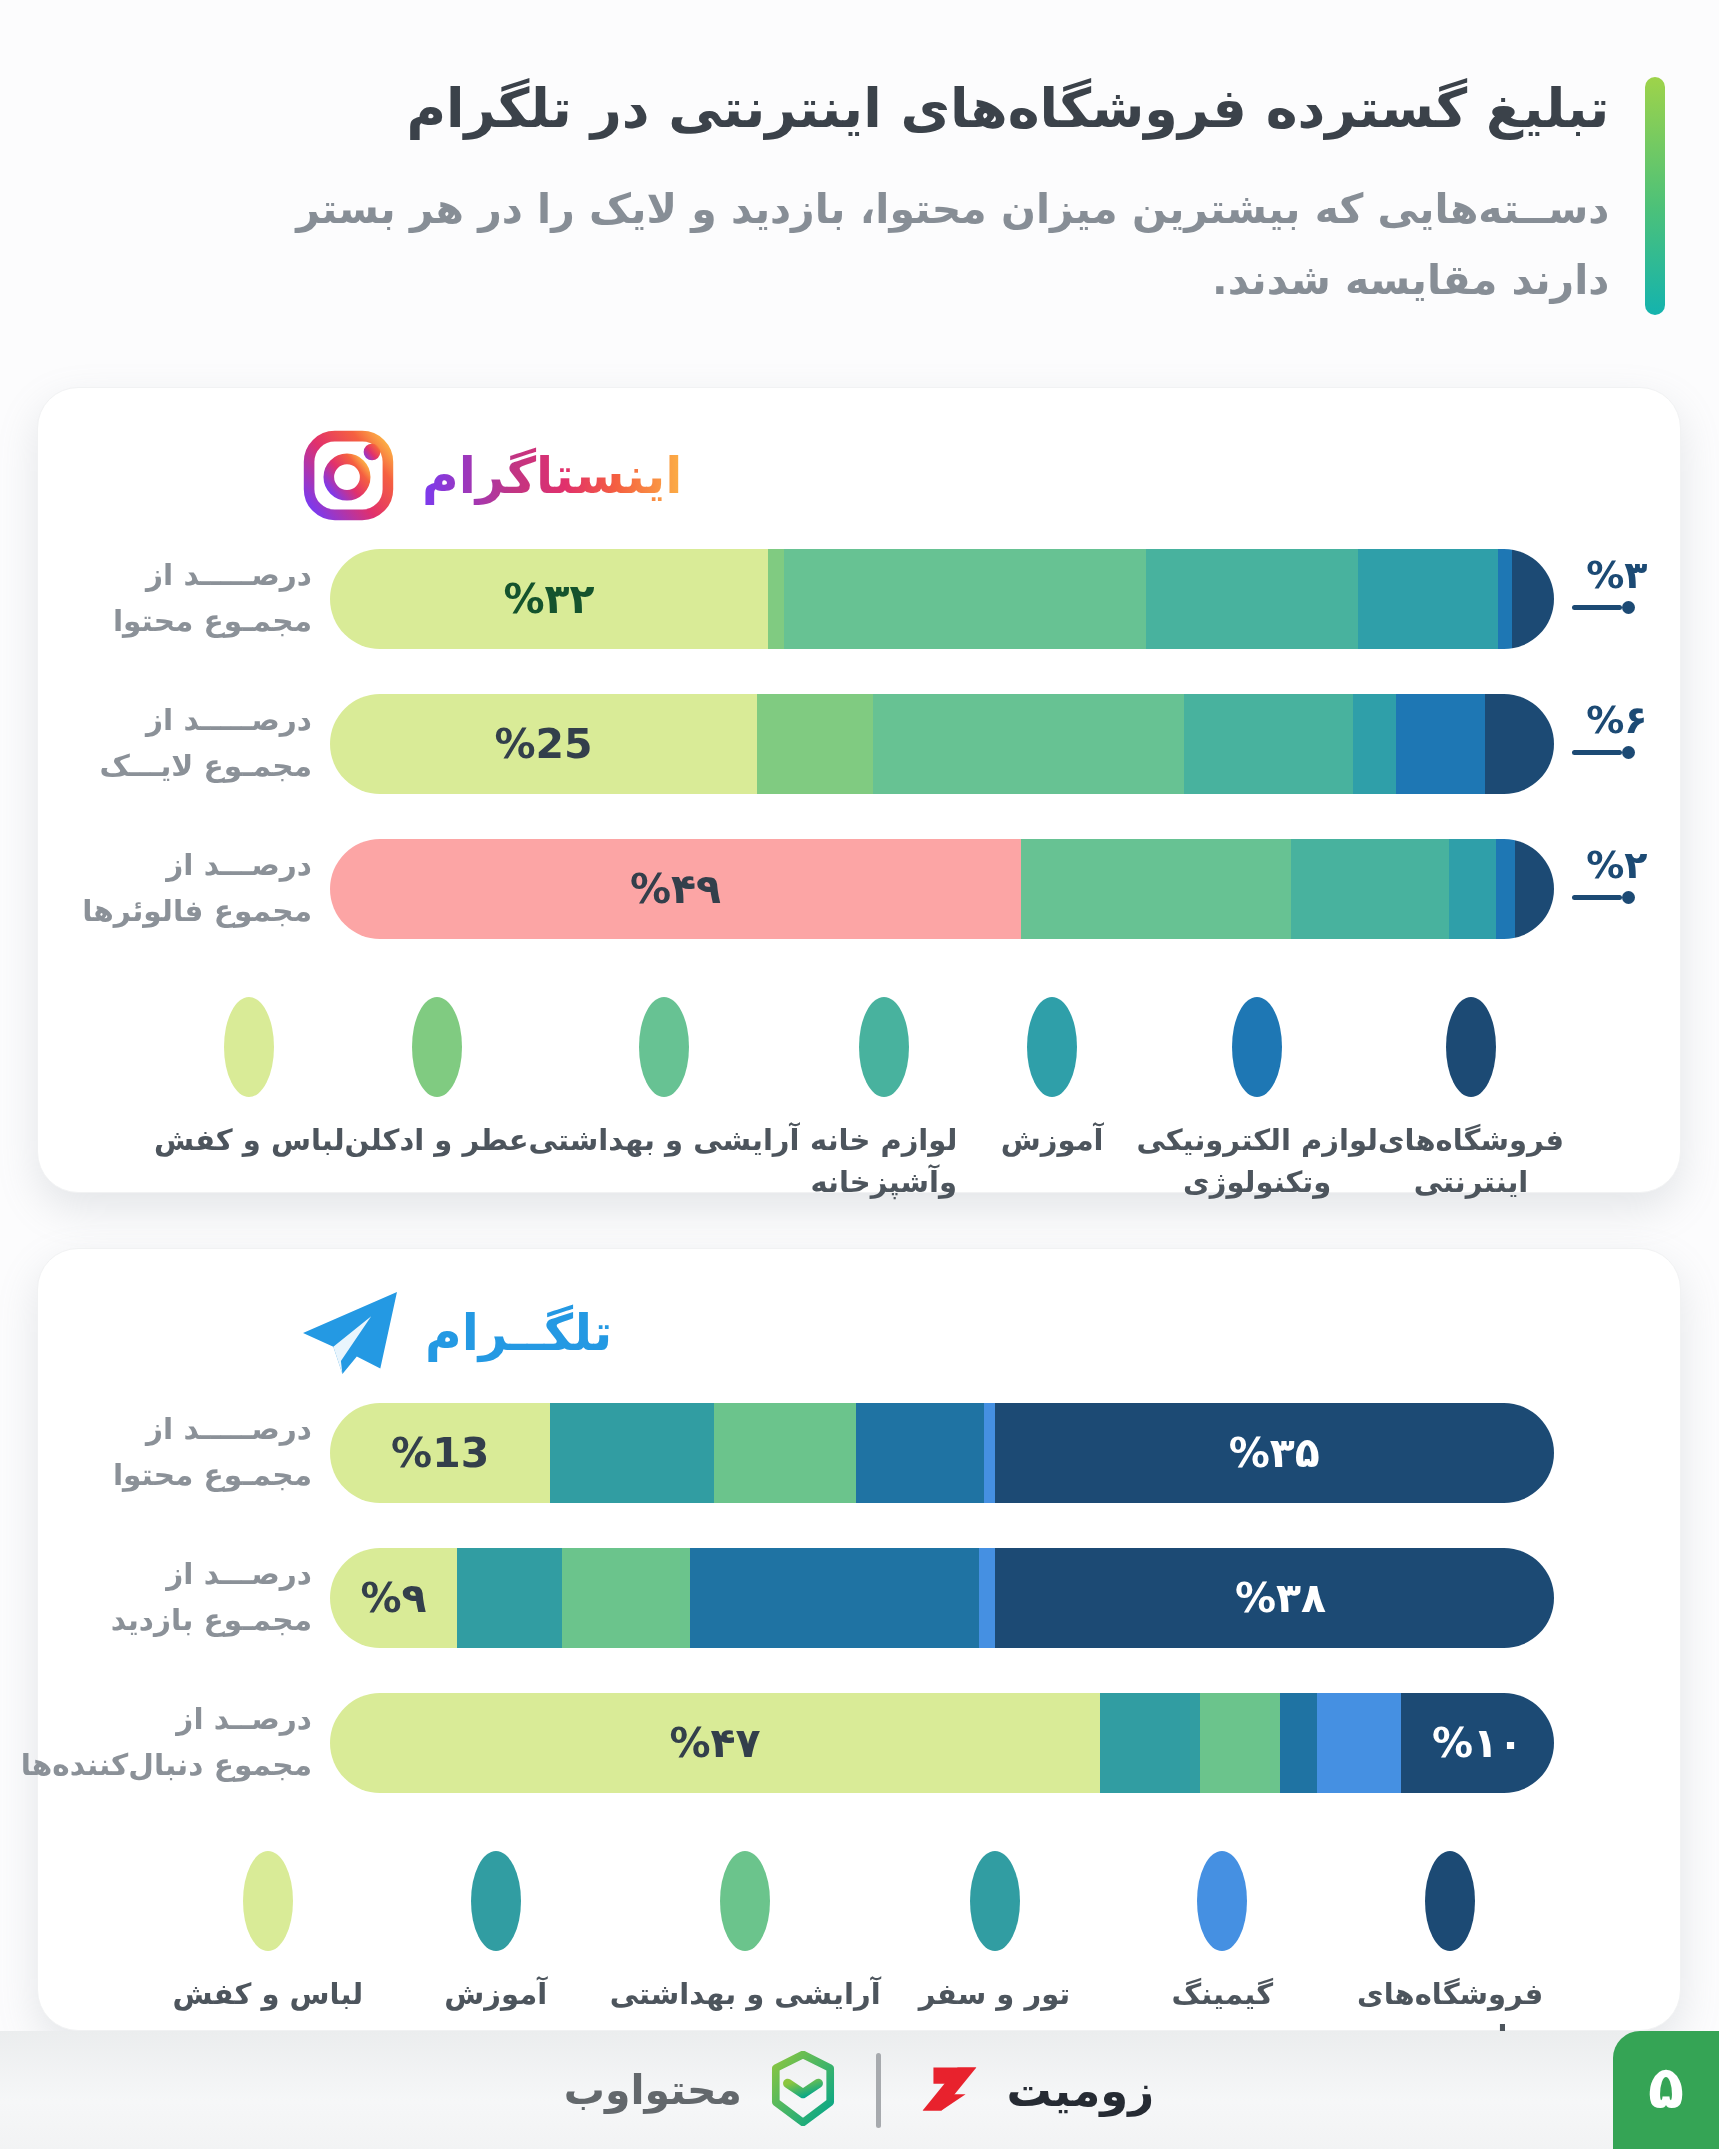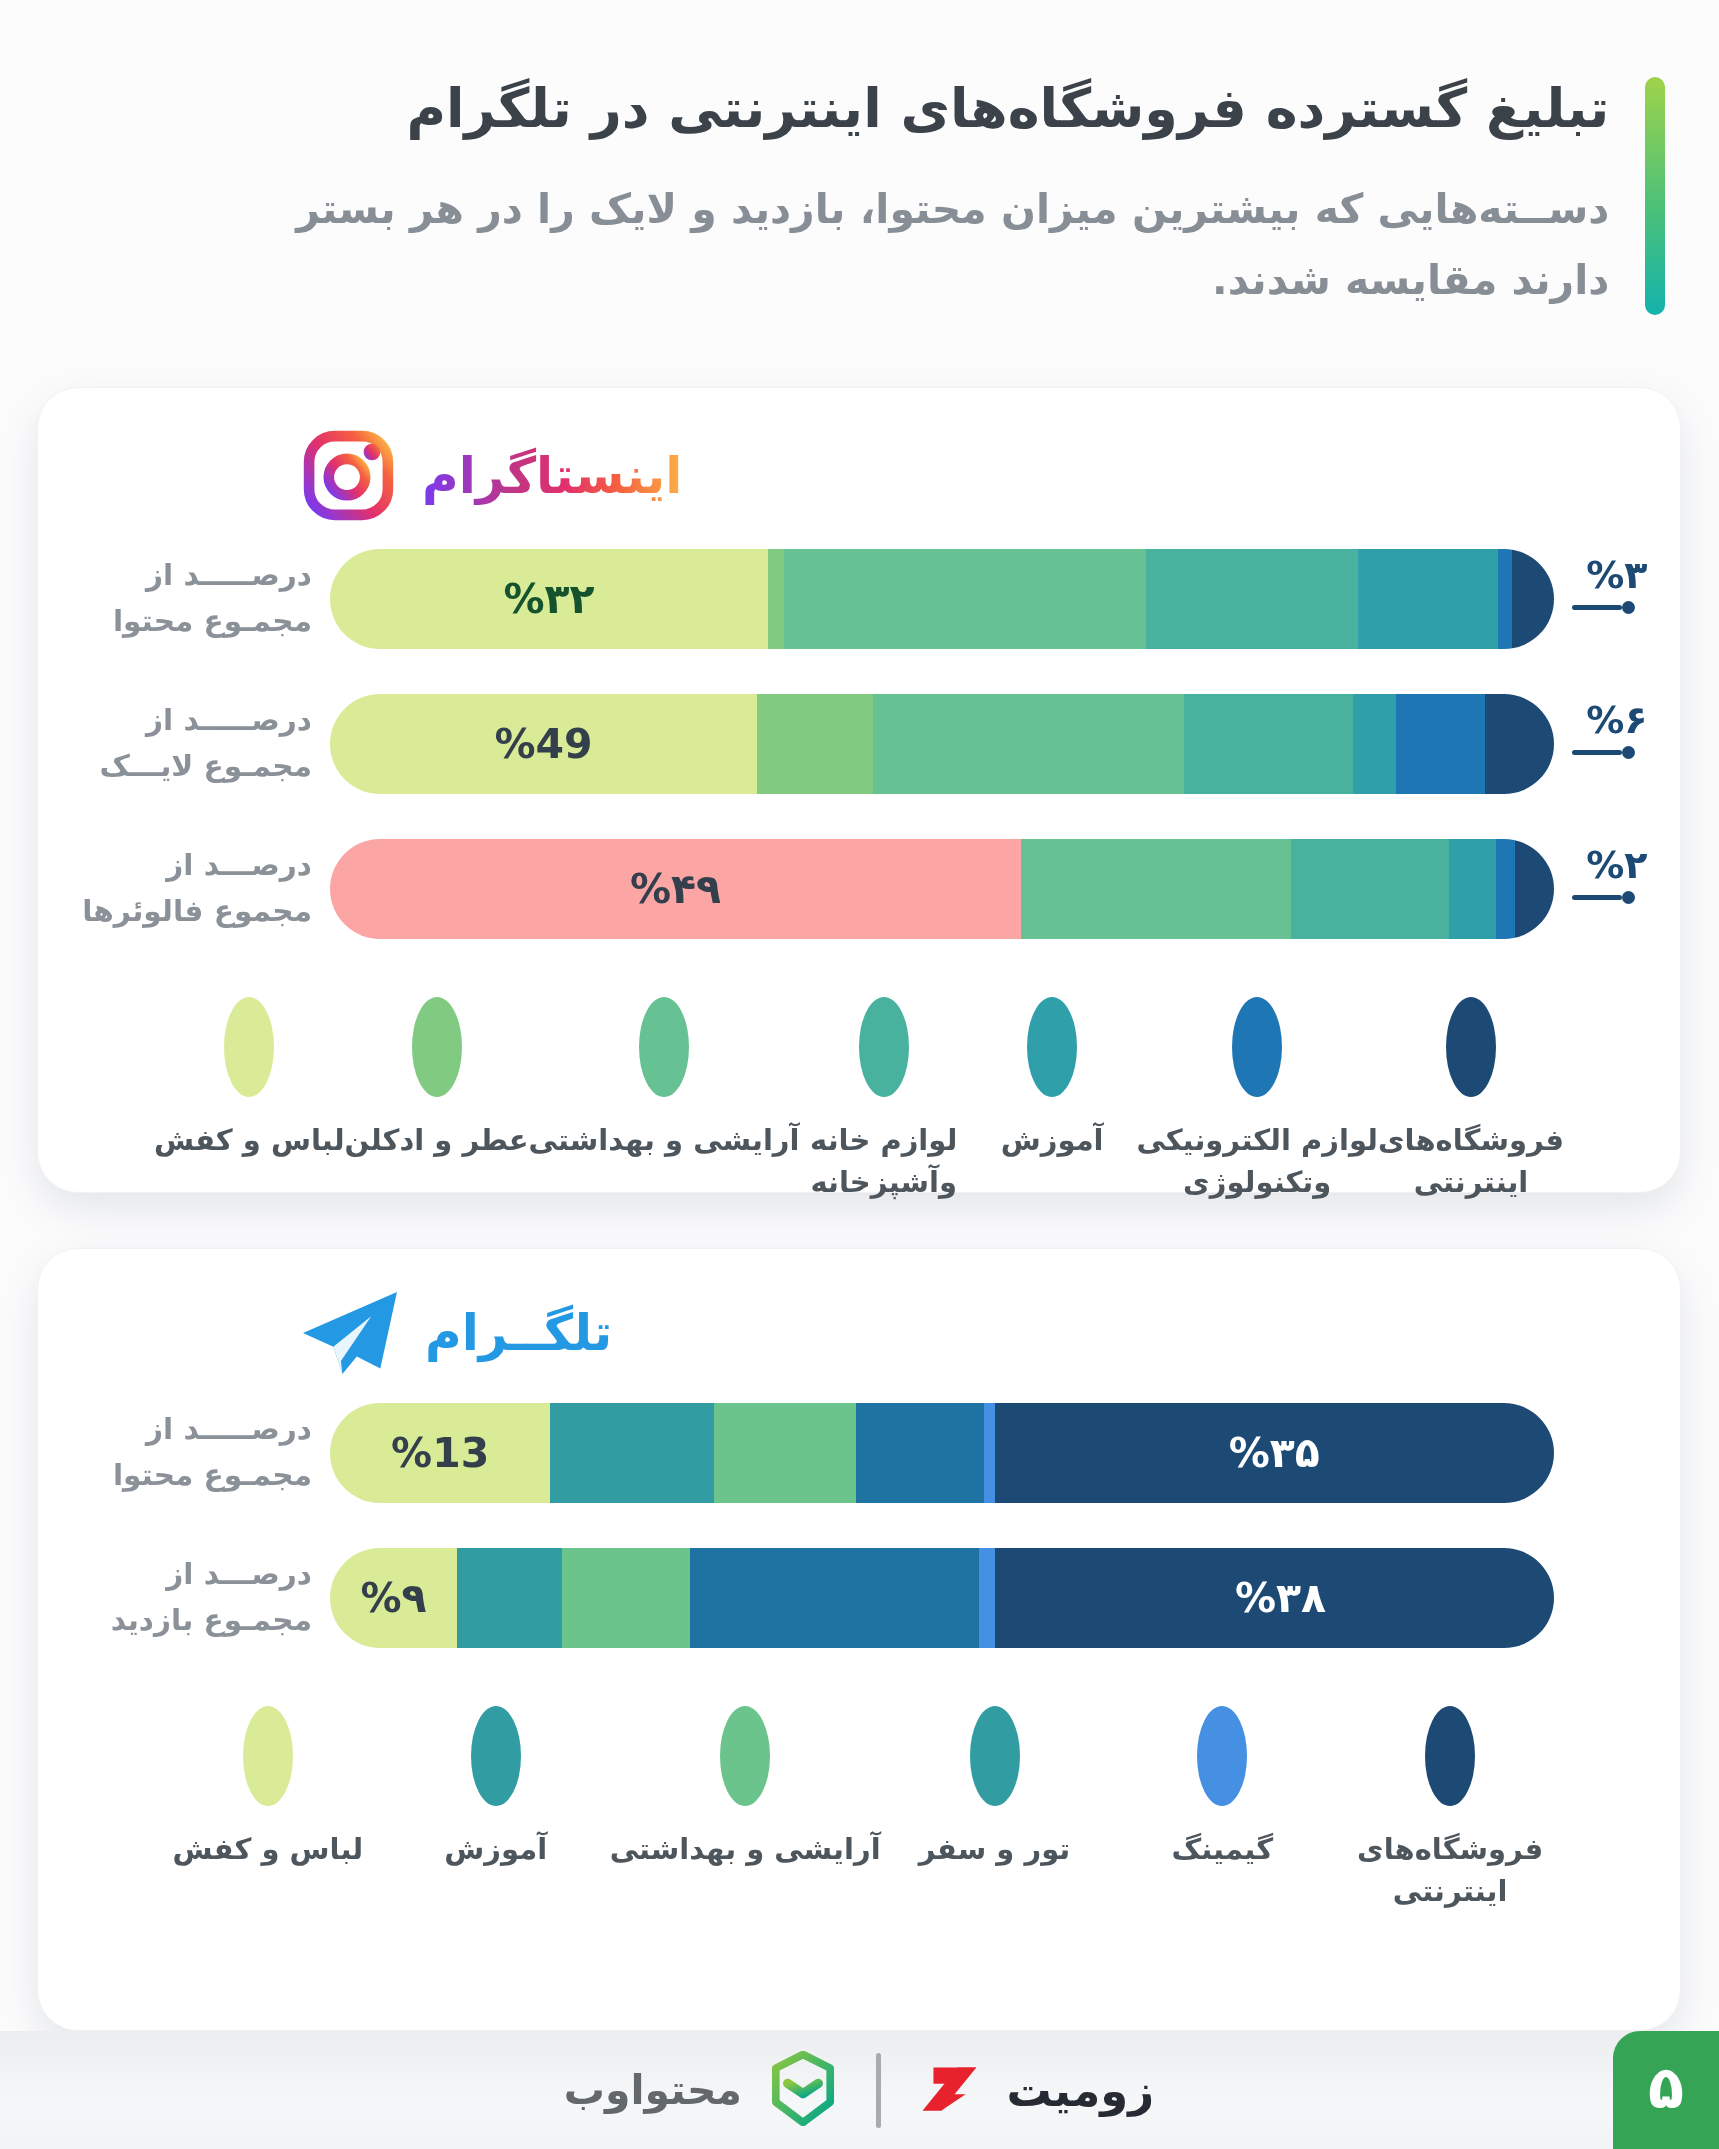--- a/index.html
+++ b/index.html
@@ -118,21 +118,21 @@
             <span class="co-dot"></span>
           </div>
         </div>
         <div class="row">
           <div class="row-label">
             <span>درصـــــد از</span>
             <span>مجمـوع لایـــک</span>
           </div>
           <div class="bar">
             <div class="seg" style="background: rgb(217, 235, 151); flex: 34.9 0 0%;">
-              <span class="pv" style="color: rgb(51, 63, 75);">%49</span>
+              <span class="pv" style="color: rgb(51, 63, 75);">%25</span>
             </div>
             <div class="seg" style="background: rgb(128, 203, 129); flex: 9.5 0 0%;"></div>
             <div class="seg" style="background: rgb(103, 194, 147); flex: 25.4 0 0%;"></div>
             <div class="seg" style="background: rgb(72, 178, 158); flex: 13.8 0 0%;"></div>
             <div class="seg" style="background: rgb(47, 159, 169); flex: 3.5 0 0%;"></div>
             <div class="seg" style="background: rgb(30, 119, 180); flex: 7.3 0 0%;"></div>
             <div class="seg" style="background: rgb(28, 74, 116); flex: 5.6 0 0%;"></div>
           </div>
           <div class="callout">
             <span class="pv co-v">%۶</span>
@@ -249,20 +249,39 @@
           <div class="bar">
             <div class="seg" style="background: rgb(217, 235, 151); flex: 10.4 0 0%;">
               <span class="pv" style="color: rgb(51, 63, 75);">%۹</span>
             </div>
             <div class="seg" style="background: rgb(49, 157, 162); flex: 8.6 0 0%;"></div>
             <div class="seg" style="background: rgb(107, 196, 140); flex: 10.4 0 0%;"></div>
             <div class="seg" style="background: rgb(31, 115, 163); flex: 23.7 0 0%;"></div>
             <div class="seg" style="background: rgb(69, 144, 226); flex: 1.3 0 0%;"></div>
             <div class="seg" style="background: rgb(28, 74, 116); flex: 45.7 0 0%;">
               <span class="pv" style="color: rgb(255, 255, 255); margin-left: 12px;">%۳۸</span>
+            </div>
+          </div>
+          <div class="callout"></div>
+        </div>
+        <div class="row">
+          <div class="row-label">
+            <span>درصــد از</span>
+            <span>مجموع دنبال‌کننده‌ها</span>
+          </div>
+          <div class="bar">
+            <div class="seg" style="background: rgb(217, 235, 151); flex: 62.9 0 0%;">
+              <span class="pv" style="color: rgb(51, 63, 75);">%۴۷</span>
+            </div>
+            <div class="seg" style="background: rgb(49, 157, 162); flex: 8.2 0 0%;"></div>
+            <div class="seg" style="background: rgb(107, 196, 140); flex: 6.5 0 0%;"></div>
+            <div class="seg" style="background: rgb(31, 115, 163); flex: 3 0 0%;"></div>
+            <div class="seg" style="background: rgb(69, 144, 226); flex: 6.9 0 0%;"></div>
+            <div class="seg" style="background: rgb(28, 74, 116); flex: 12.5 0 0%;">
+              <span class="pv" style="color: rgb(255, 255, 255);">%۱۰</span>
             </div>
           </div>
           <div class="callout"></div>
         </div>
       </div>
     <div class="legend">
         <div class="lg-item">
           <span class="lg-swatch" style="background: rgb(217, 235, 151);"></span>
           <div class="lg-label">
             <span>لباس و کفش</span>

